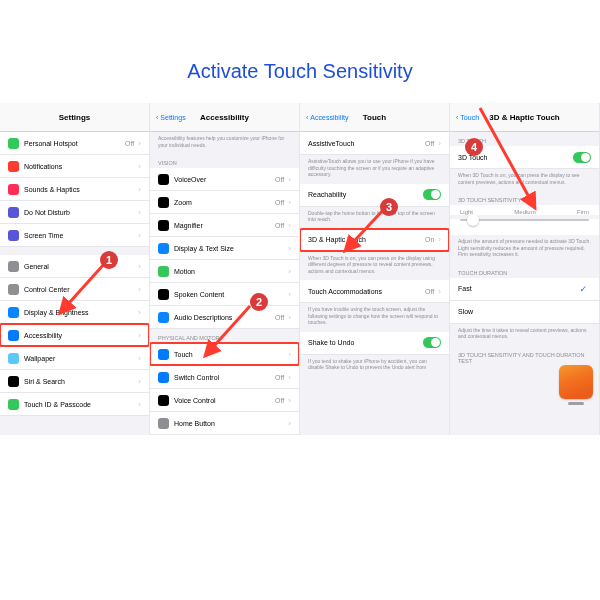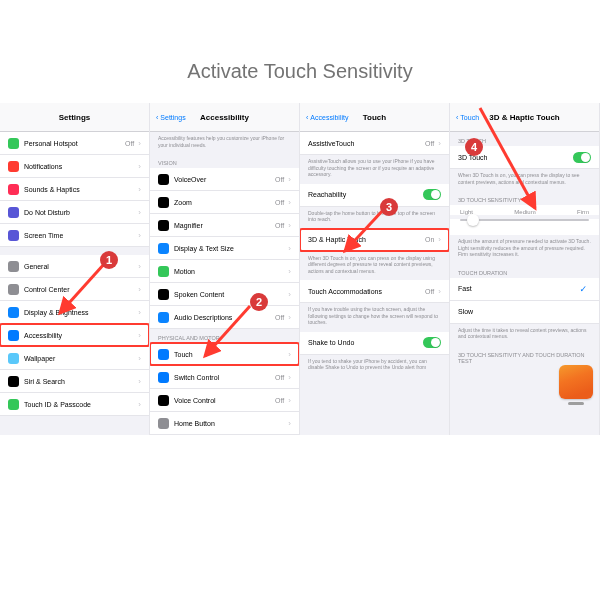--- a/index.html
+++ b/index.html
@@ -8,21 +8,21 @@
     background: #fff;
     width: 600px;
     height: 600px;
     overflow: hidden;
     position: relative;
   }
   .title {
     text-align: center;
     font-size: 20px;
     margin: 60px 0 20px 0;
-    color: #737373;
+    color: #1d4ed8;
     font-weight: 500;
   }
   .panels {
     display: flex;
     position: relative;
     width: 600px;
     padding: 0;
   }
   .panel {
     width: 150px;

